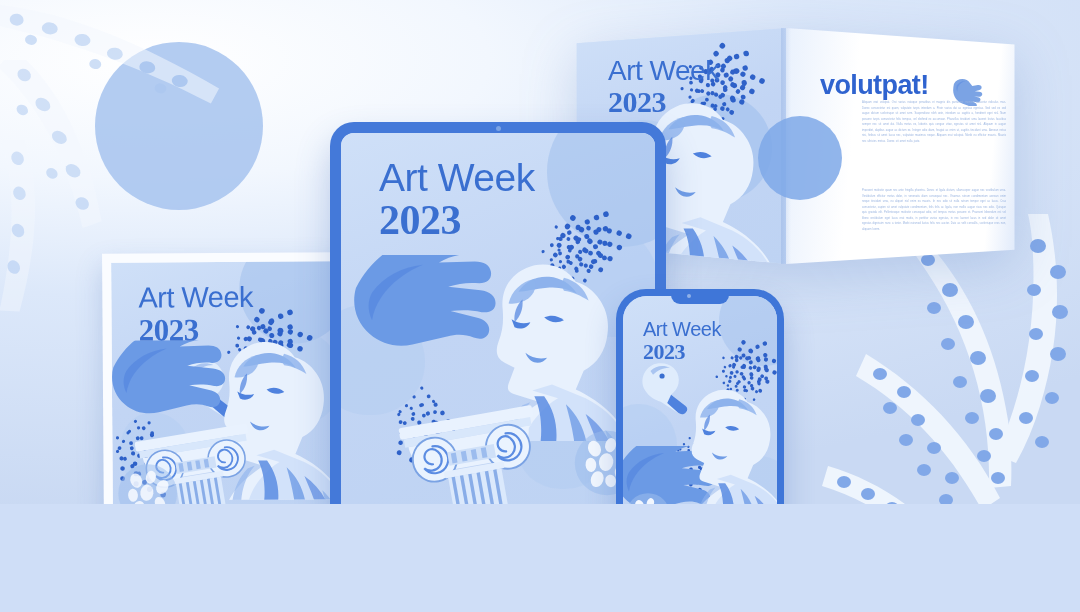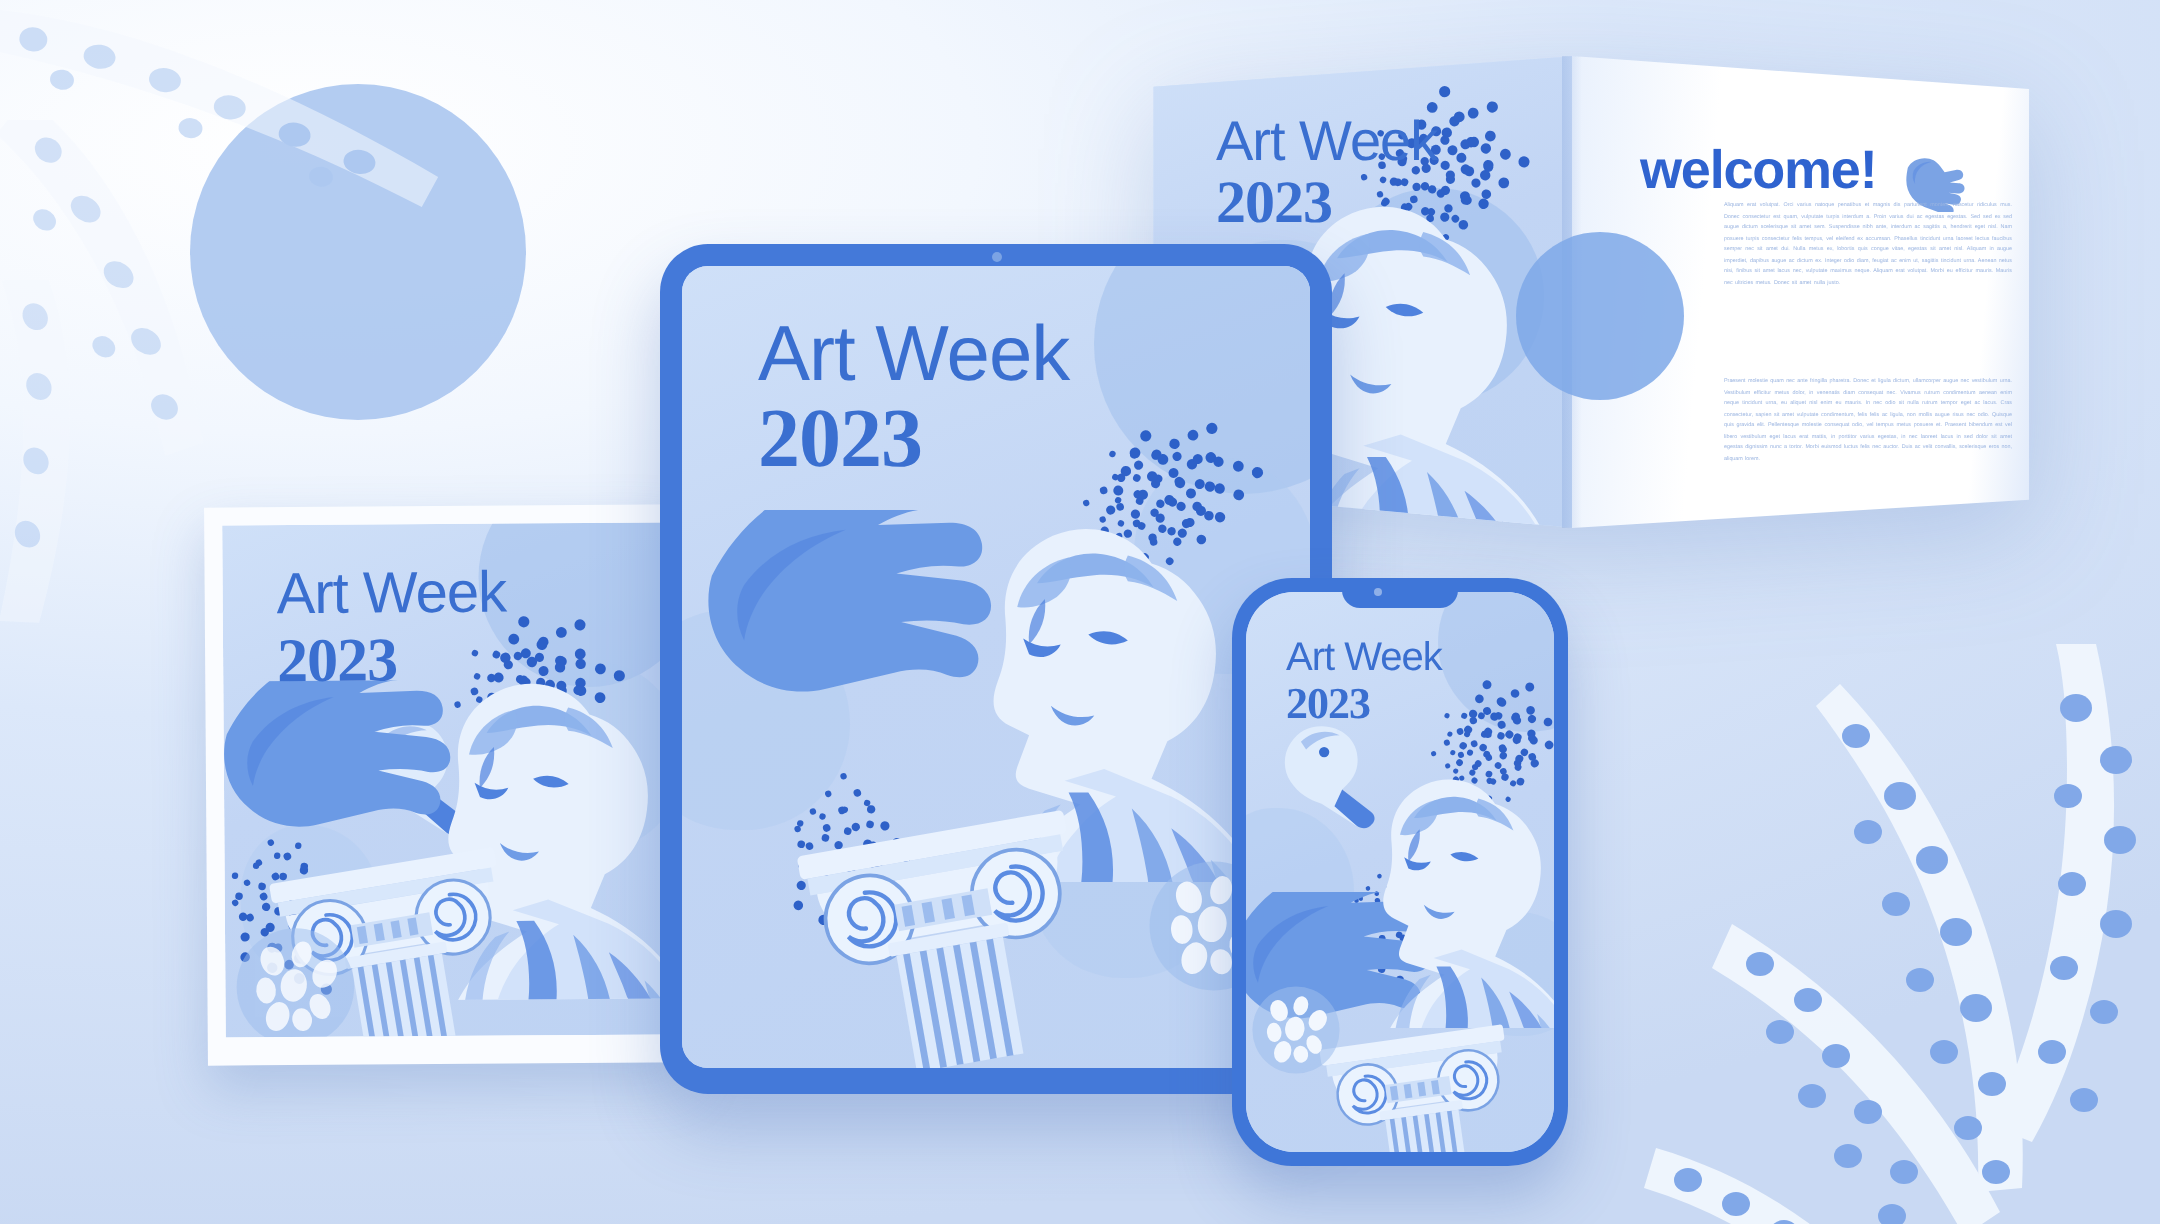--- a/index.html
+++ b/index.html
@@ -1,21 +1,21 @@
 <!DOCTYPE html>
 <html><head>
 <meta charset="utf-8">
 <style>
   html,body{margin:0;padding:0;}
   body{
     width:1080px;height:612px;overflow:hidden;
     font-family:"Liberation Sans", sans-serif;
     background:#cfdef7;
   }
-  .stage{position:relative;width:1080px;height:612px;overflow:hidden;
+  .stage{position:relative;width:1080px;height:504px;overflow:hidden;
     background:
       radial-gradient(120% 90% at 14% 12%, #ffffff 0%, #f2f7fe 26%, #dce8fa 52%, #c9d9f3 100%),
       linear-gradient(135deg,#eef4fd 0%,#cfdef7 55%,#c3d5f2 100%);
   }
 
   
   .bg-circle{position:absolute;left:95px;top:42px;width:168px;height:168px;border-radius:50%;
     background:#a7c4ef;opacity:.85;filter:blur(.3px);}
 
   
@@ -320,21 +320,21 @@
             <use href="#g-statue"></use>
           </svg>
       </div>
       <div class="title" style="left:36px;top:30px;font-size:28px;">
         <span class="l1">Art Week</span>
         <span class="l2" style="font-size:30px;margin-top:3px">2023</span>
       </div>
     </div>
 
     <div class="pageR">
-      <div class="welcome" style="left:34px;top:42px">welcome!</div>
+      <div class="welcome" style="left:34px;top:42px">volutpat!</div>
       <svg class="pointhand" viewBox="0 0 90 76">
           <use href="#g-point"></use>
         </svg>
       <div class="lorem p1" style="left:76px;top:72px;width:144px">Aliquam erat volutpat. Orci varius natoque penatibus et magnis dis parturient montes, nascetur ridiculus mus. Donec consectetur est quam, vulputate turpis interdum a. Proin varius dui ac egestas egestas. Sed sed ex sed augue dictum scelerisque sit amet sem. Suspendisse nibh ante, interdum ac sagittis a, hendrerit eget nisl. Nam posuere turpis consectetur felis tempus, vel eleifend ex accumsan. Phasellus tincidunt urna laoreet lectus faucibus semper nec sit amet dui. Nulla metus ex, lobortis quis congue vitae, egestas sit amet nisl. Aliquam in augue imperdiet, dapibus augue ac dictum ex. Integer odio diam, feugiat ac enim ut, sagittis tincidunt urna. Aenean netus nisi, finibus sit amet lacus nec, vulputate maximus neque. Aliquam erat volutpat. Morbi eu efficitur mauris. Mauris nec ultricies metus. Donec sit amet nulla justo.</div>
       <div class="lorem p2" style="left:76px;top:160px;width:144px">Praesent molestie quam nec ante fringilla pharetra. Donec et ligula dictum, ullamcorper augue nec vestibulum urna. Vestibulum efficitur metus dolor, in venenatis diam consequat nec. Vivamus rutrum condimentum aenean enim neque tincidunt urna, eu aliquet nisl enim eu mauris. In nec odio sit nulla rutrum tempor eget ac lacus. Cras consectetur, sapien sit amet vulputate condimentum, felis felis ac ligula, non mollis augue risus nec odio. Quisque quis gravida elit. Pellentesque molestie consequat odio, vel tempus metus posuere et. Praesent bibendum est vel libero vestibulum eget lacus erat mattis, in porttitor varius egestas, in nec laoreet lacus in sed dolor sit amet egestas dignissim nunc a tortor. Morbi euismod luctus felis nec auctor. Duis ac velit convallis, scelerisque eros non, aliquam lorem.</div>
     </div>
     <div class="spine"></div>
     <div class="br-half"></div>
   </div>
 

